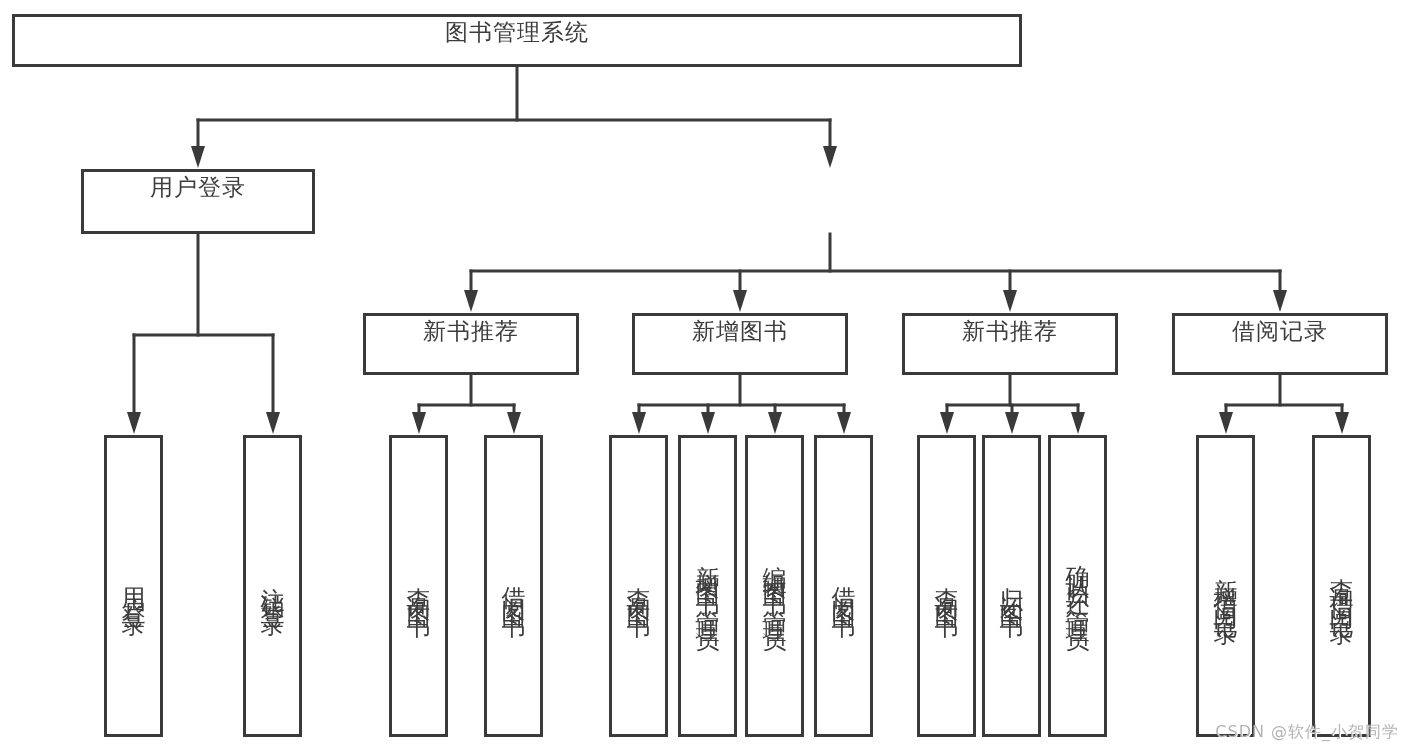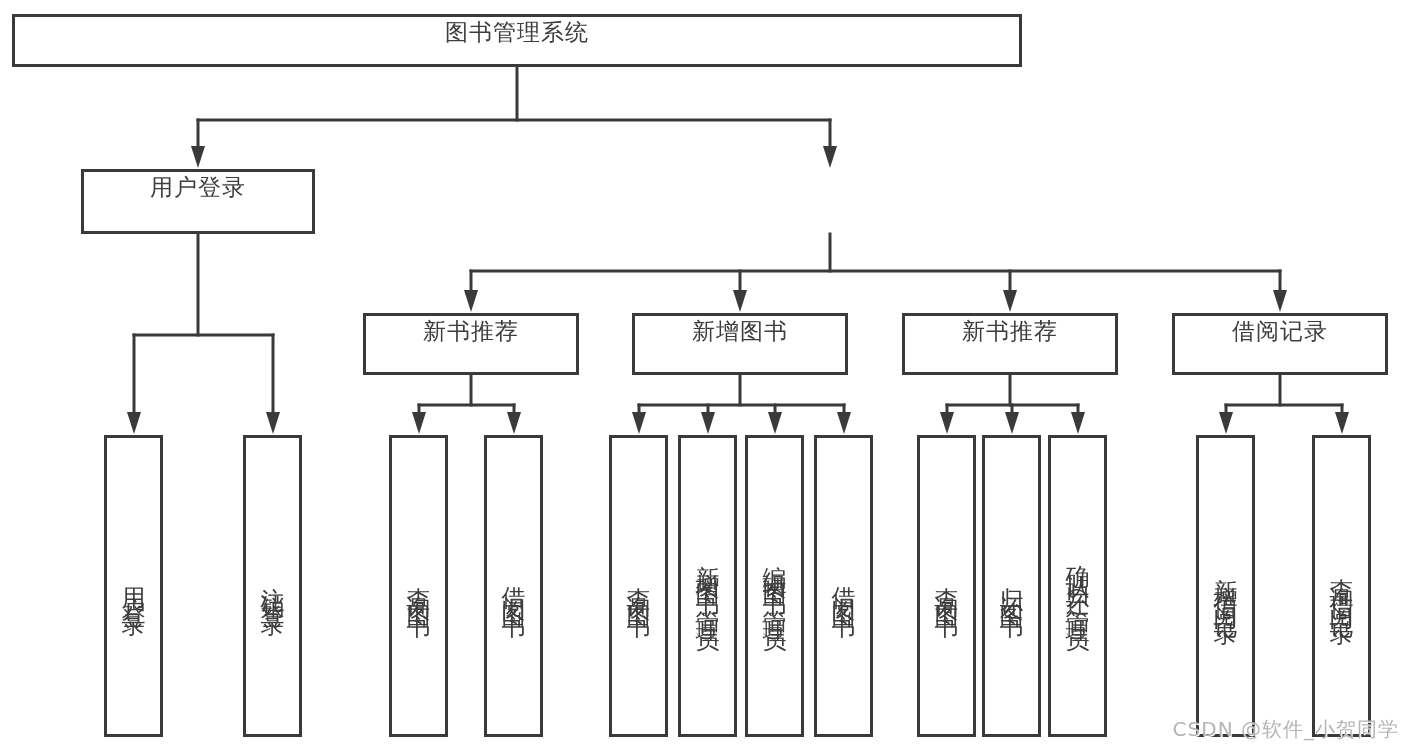--- a/index.html
+++ b/index.html
@@ -41,21 +41,21 @@
     writing-mode:vertical-rl;
     text-orientation:mixed;
     font-size:24px;
     letter-spacing:9px;
     line-height:1;
     white-space:nowrap;
   }
   #watermark{
     position:absolute;
     right:6px;bottom:4px;
-    font-size:20px;
+    font-size:16px;
     color:var(--watermark,#b4b4b4);
     text-shadow:1px 1px 0 #ffffff;
     z-index:5;
     letter-spacing:1px;
   }
 </style>
 </head>
 <body>
 
 <div id="stage">

